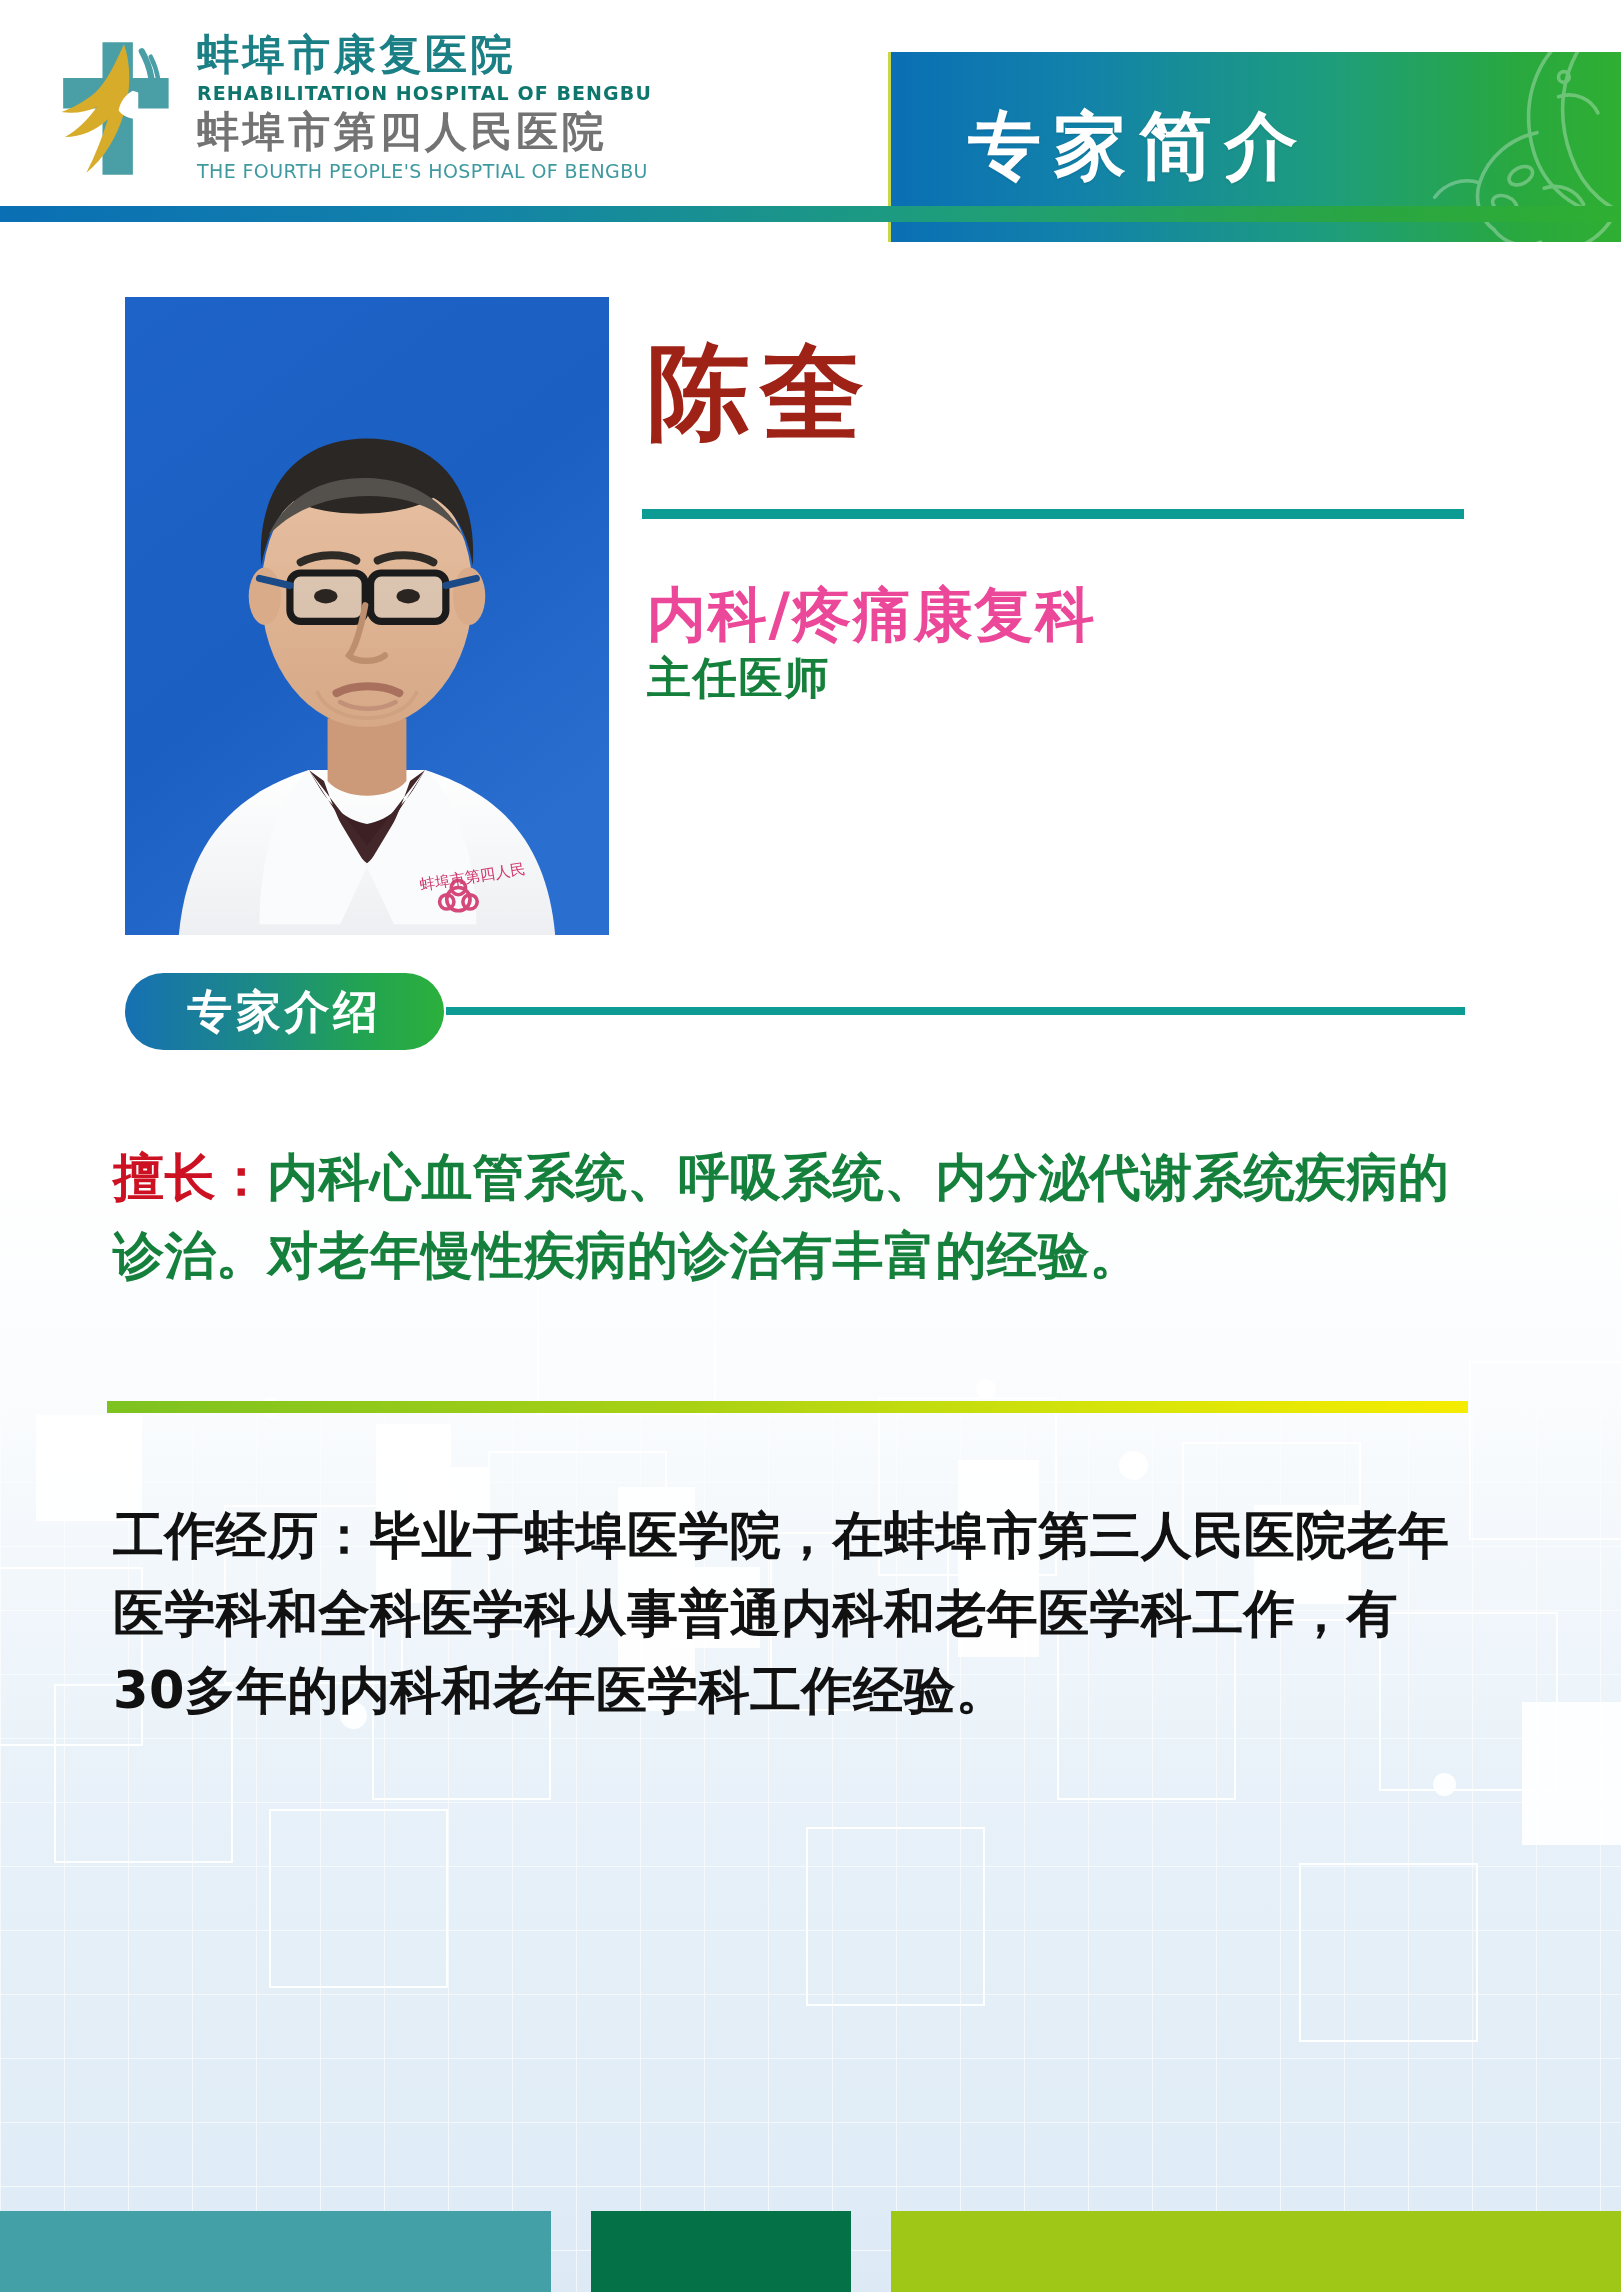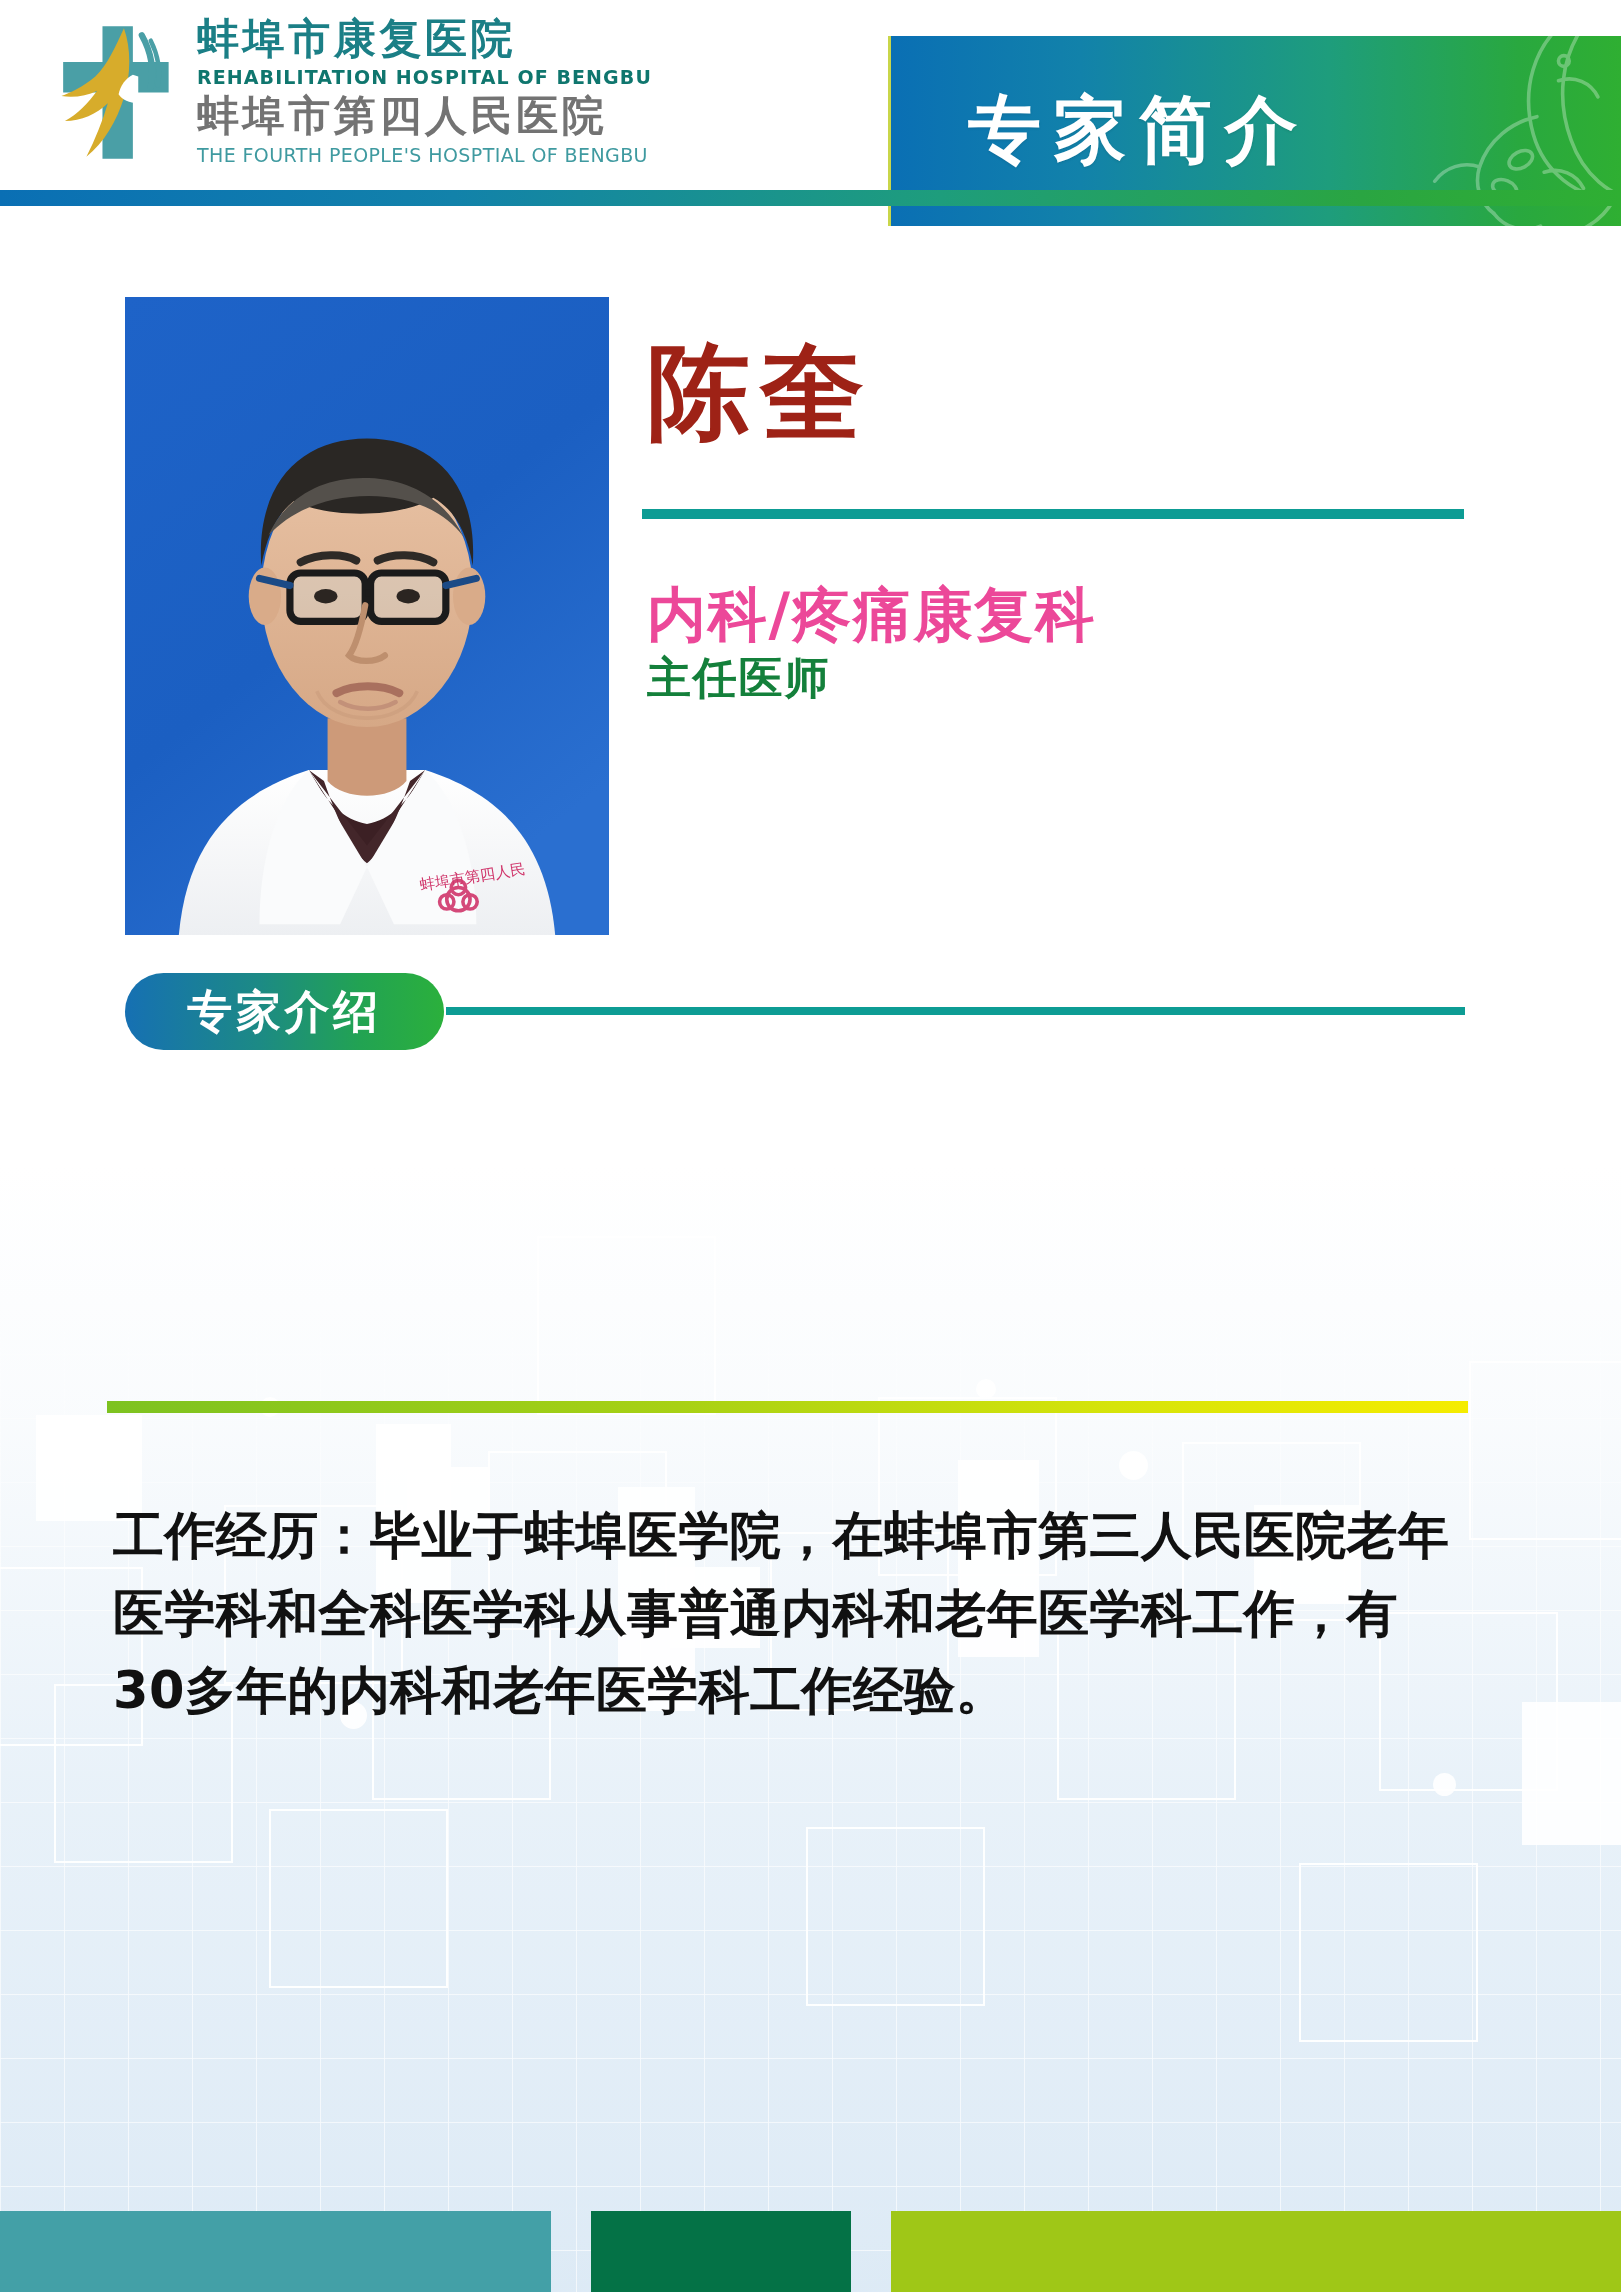--- a/index.html
+++ b/index.html
@@ -39,21 +39,21 @@
     position:absolute;
     background:rgba(255,255,255,0.9);
   }
   .xcross.outline { background:transparent; border:2.7px solid rgba(255,255,255,0.95); }
   .dot {
     position:absolute; border-radius:50%;
     background:rgba(255,255,255,0.9);
   }
 
   
-  .header { position:absolute; left:0; top:0; width:1621px; height:190px; background:#ffffff; }
+  .header { position:absolute; left:0; top:16px; width:1621px; height:190px; background:#ffffff; }
   .logo-wrap { position:absolute; left:56px; top:16px; display:flex; align-items:center; gap:23px; }
   .logo-mark { width:118px; height:143px; position:relative; }
   .logo-text { display:flex; flex-direction:column; justify-content:center; gap:1.8px; }
   .logo-cn1 {
     font-size:42px; font-weight:700; color:#1b7f86; letter-spacing:3.6px;
     line-height:1.08; font-family:"DejaVu Sans","Liberation Sans",sans-serif;
   }
   .logo-en1 { font-size:19px; color:#0f766e; letter-spacing:1.1px; line-height:1.5; font-weight:700; }
   .logo-cn2 {
     font-size:42px; font-weight:700; color:#737373; letter-spacing:3.6px; line-height:1.08;
@@ -306,20 +306,23 @@
   <div class="name">陈奎</div>
   <div class="name-rule"></div>
   <div class="dept">内科/疼痛康复科</div>
   <div class="rank">主任医师</div>
 
   <div class="badge">
     <span>专家介绍</span>
   </div>
   <div class="badge-rule"></div>
 
+  <div class="para para-specialty">
+    <span class="lbl-red">擅长：</span><span>内科心血管系统、呼吸系统、内分泌代谢系统疾病的诊治。对老年慢性疾病的诊治有丰富的经验。</span>
+  </div>
 
   <div class="divider"></div>
 
   <div class="para-work">
     <span>工作经历：</span><span>毕业于蚌埠医学院，在蚌埠市第三人民医院老年医学科和全科医学科从事普通内科和老年医学科工作，有30多年的内科和老年医学科工作经验。</span>
   </div>
 
   <div class="foot">
     <div class="foot-a"></div>
     <div class="foot-b"></div>

